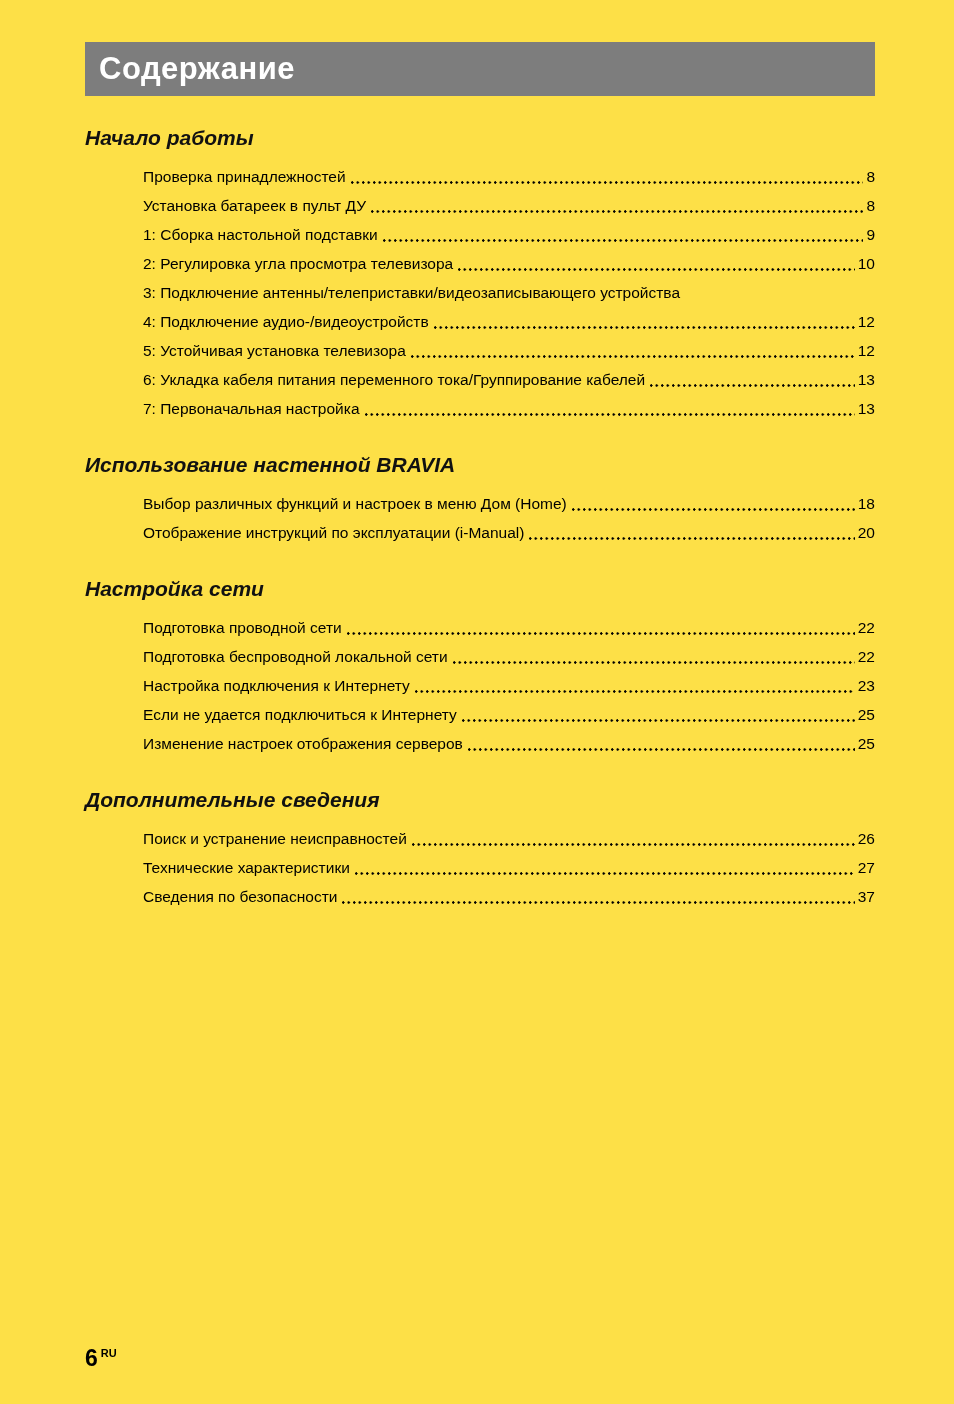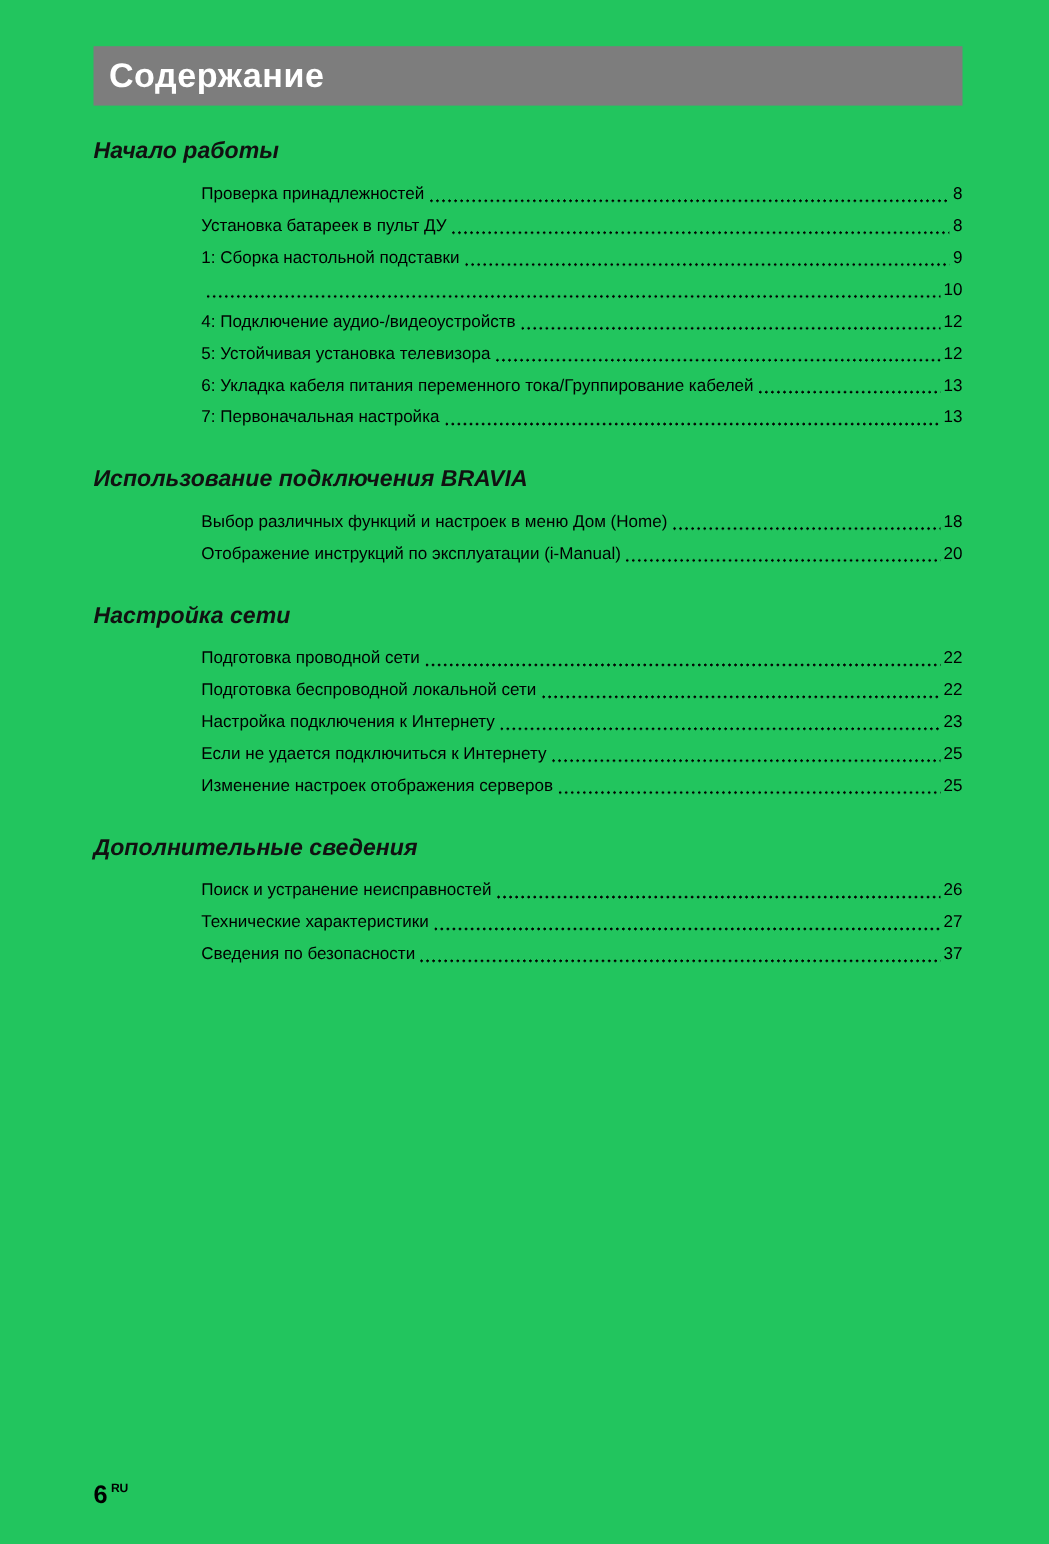--- a/index.html
+++ b/index.html
@@ -4,21 +4,21 @@
 <style>
   html, body {
     margin: 0;
     padding: 0;
     background: #ffffff;
   }
   .page {
     position: relative;
     width: 954px;
     height: 1404px;
-    background: #22c55e;
+    background: #fde047;
     font-family: "Liberation Sans", "DejaVu Sans", sans-serif;
     color: #000000;
     box-sizing: border-box;
     padding: 42px 79px 0 85px;
     overflow: hidden;
   }
   .title-bar {
     height: 54px;
     background: #7d7d7d;
     display: flex;
@@ -41,21 +41,20 @@
     color: #111111;
   }
   .entries {
     margin-left: 58px;
   }
   .entry { margin: 0; }
   .entry-line {
     display: flex;
     line-height: 29px;
     font-size: 15.5px;
-    margin-left: 40px;
   }
   .entry-line.entry-cont {
     padding-left: 25px;
   }
   .entry-label {
     white-space: nowrap;
   }
   .leader {
     flex: 1 1 auto;
     min-width: 14px;
@@ -118,25 +117,29 @@
           </div>
           <div class="entry">
             <div class="entry-line">
               <span class="entry-label">1: Сборка настольной подставки</span>
               <span class="leader"></span>
               <span class="entry-page">9</span>
             </div>
           </div>
           <div class="entry">
             <div class="entry-line">
+              <span class="entry-label">2: Регулировка угла просмотра телевизора</span>
               <span class="leader"></span>
               <span class="entry-page">10</span>
             </div>
           </div>
           <div class="entry">
+            <div class="entry-line">
+              <span class="entry-label">3: Подключение антенны/телеприставки/видеозаписывающего устройства</span>
+            </div>
           </div>
           <div class="entry">
             <div class="entry-line">
               <span class="entry-label">4: Подключение аудио-/видеоустройств</span>
               <span class="leader"></span>
               <span class="entry-page">12</span>
             </div>
           </div>
           <div class="entry">
             <div class="entry-line">
@@ -156,21 +159,21 @@
             <div class="entry-line">
               <span class="entry-label">7: Первоначальная настройка</span>
               <span class="leader"></span>
               <span class="entry-page">13</span>
             </div>
           </div>
         </div>
   </section>
 
   <section class="toc-section">
-    <h2 class="section-heading">Использование подключения BRAVIA</h2>
+    <h2 class="section-heading">Использование настенной BRAVIA</h2>
     <div class="entries">
           <div class="entry">
             <div class="entry-line">
               <span class="entry-label">Выбор различных функций и настроек в меню Дом (Home)</span>
               <span class="leader"></span>
               <span class="entry-page">18</span>
             </div>
           </div>
           <div class="entry">
             <div class="entry-line">

